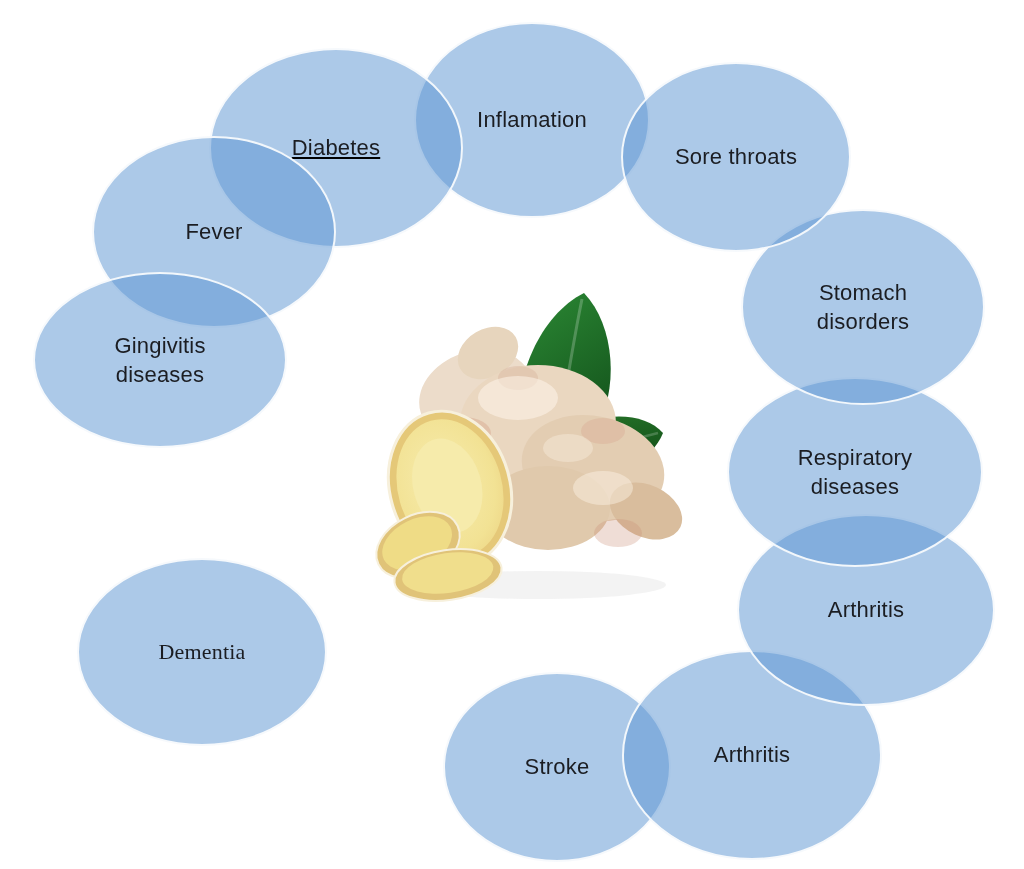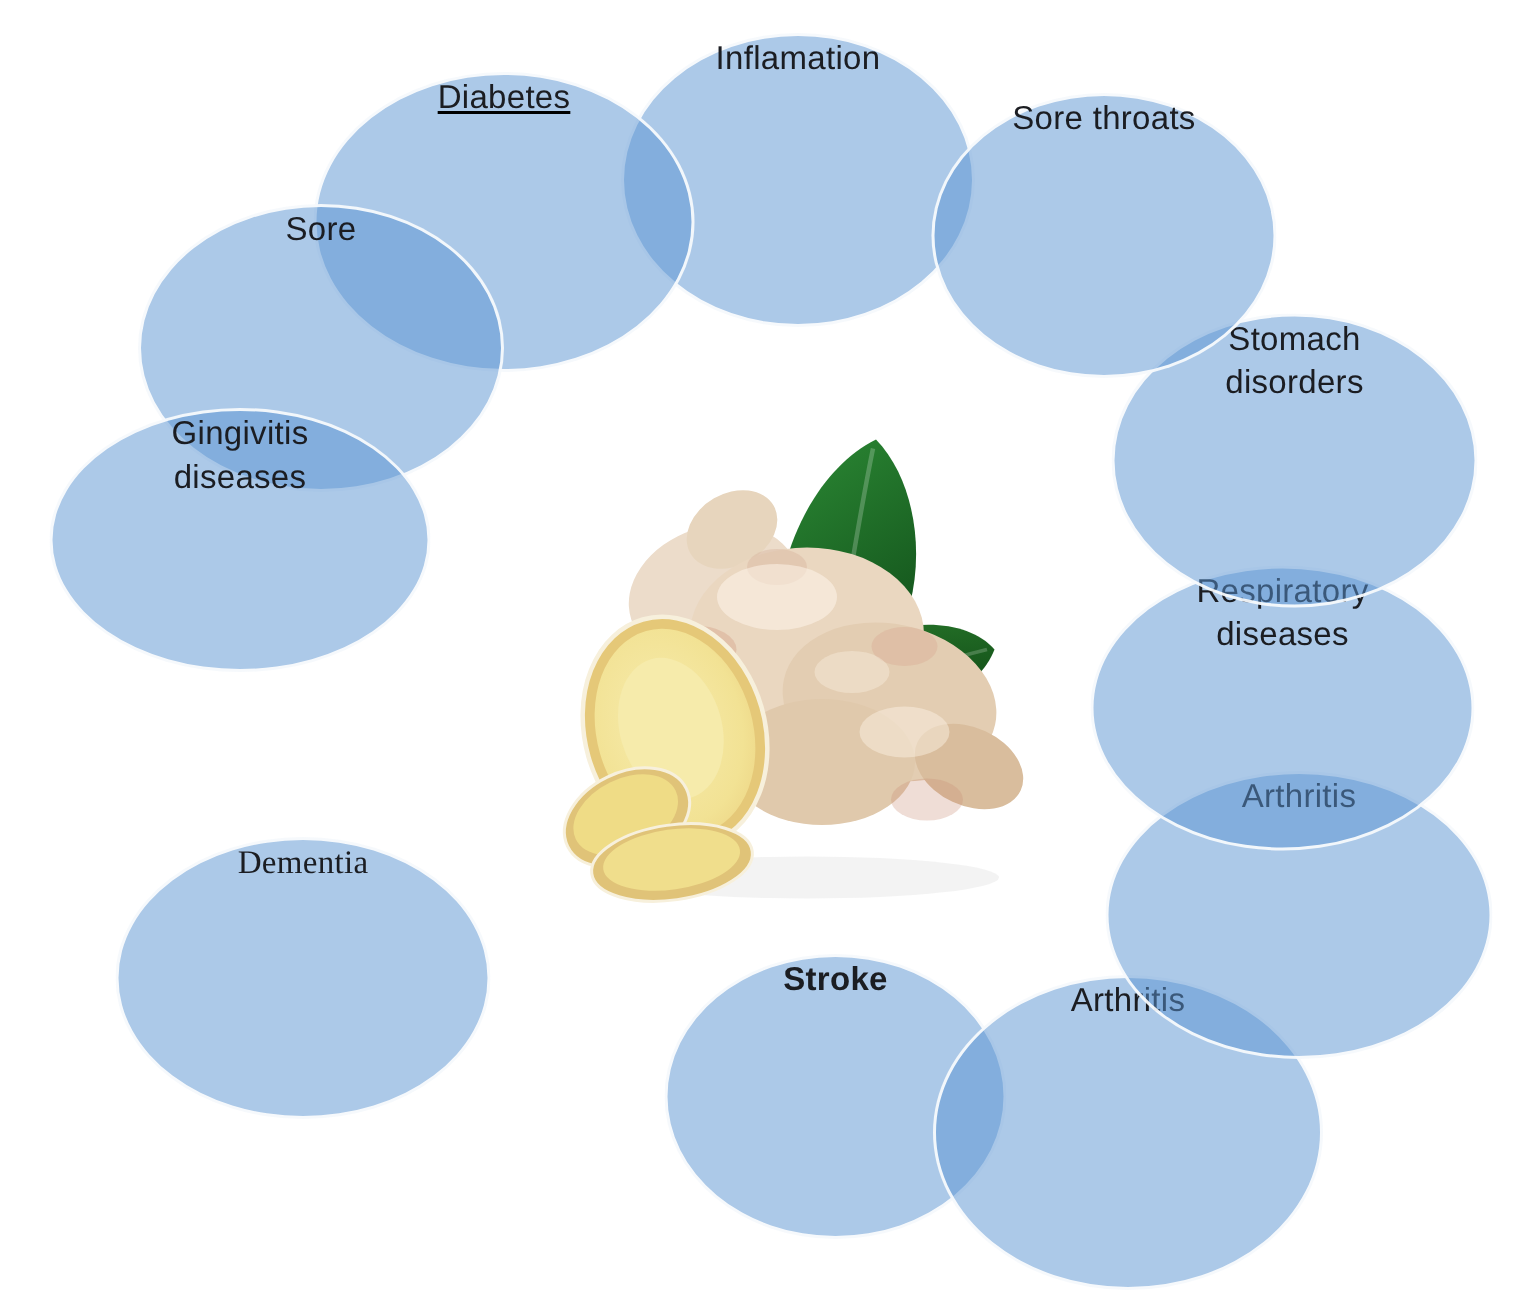--- a/index.html
+++ b/index.html
@@ -16,39 +16,39 @@
     font-family:"Liberation Sans", sans-serif;
     position:relative;
   }
   .stage{position:absolute;inset:0;}
   .ellipse{
     position:absolute;
     border-radius:50%;
     background:var(--ellipse-fill);
     border:2px solid var(--ellipse-outline);
     box-sizing:border-box;
-    display:flex;justify-content:center;
+    display:flex;align-items:center;justify-content:center;
     text-align:center;
   }
   .lbl{
     color:var(--label-text);
     font-size:22px;
     line-height:1.32;
     max-width:64%;
     letter-spacing:0.2px;
   }
   
   .e-inflamation { left:414px; top:22px;  width:236px; height:196px; }
   .e-diabetes    { left:209px; top:48px;  width:254px; height:200px;text-decoration:underline; }
   .e-fever       { left:92px;  top:136px; width:244px; height:192px; }
   .e-infectious  { left:33px;  top:272px; width:254px; height:176px; }
   .e-constipation{ left:24px;  top:414px; width:256px; height:184px; }
   .e-dementia    { left:77px;  top:558px; width:250px; height:188px;font-family:Liberation Serif, serif; }
   .e-hypertension{ left:218px; top:654px; width:252px; height:198px; }
-  .e-stroke      { left:443px; top:636px; width:228px; height:190px;font-weight:bold; }
+  .e-stroke      { left:443px; top:672px; width:228px; height:190px; }
   .e-arthritis   { left:622px; top:650px; width:260px; height:210px; }
   .e-gingivitis  { left:737px; top:514px; width:258px; height:192px; }
   .e-respiratory { left:727px; top:377px; width:256px; height:190px; }
   .e-stomach     { left:741px; top:209px; width:244px; height:196px; }
   .e-sorethroats { left:621px; top:62px;  width:230px; height:190px; }
 
   .ginger{
     position:absolute;
     left:368px; top:283px;
     width:335px; height:325px;
@@ -59,21 +59,21 @@
 
 <div class="stage">
 
   <div class="ellipse e-inflamation">
     <span class="lbl">Inflamation</span>
   </div>
   <div class="ellipse e-diabetes">
     <span class="lbl">Diabetes</span>
   </div>
   <div class="ellipse e-fever">
-    <span class="lbl">Sore</span>
+    <span class="lbl">Fever</span>
   </div>
   <div class="ellipse e-infectious">
     <span class="lbl">Gingivitis diseases</span>
   </div>
   <div class="ellipse e-dementia">
     <span class="lbl">Dementia</span>
   </div>
   <div class="ellipse e-stroke">
     <span class="lbl">Stroke</span>
   </div>

